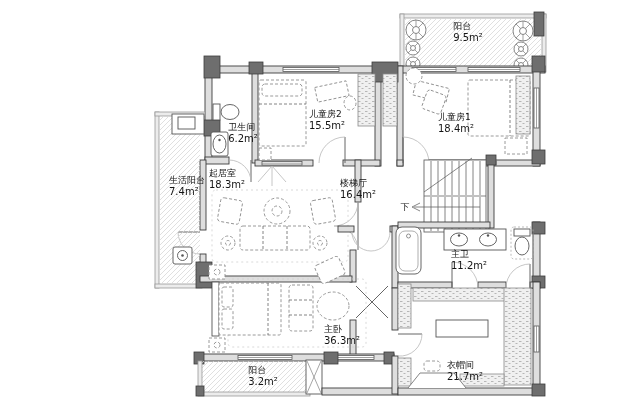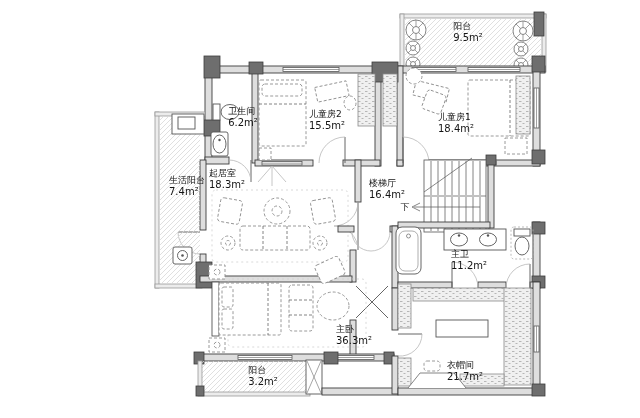--- a/index.html
+++ b/index.html
@@ -335,41 +335,41 @@
   <div class="area">9.5m²</div>
 </div>
 <div class="room-label" style="left:327px;top:121px">
   <div>儿童房2</div>
   <div class="area">15.5m²</div>
 </div>
 <div class="room-label" style="left:456px;top:124px">
   <div>儿童房1</div>
   <div class="area">18.4m²</div>
 </div>
-<div class="room-label" style="left:243px;top:118px">
+<div class="room-label" style="left:243px;top:134px">
   <div>卫生间</div>
   <div class="area">6.2m²</div>
 </div>
 <div class="room-label" style="left:227px;top:180px">
   <div>起居室</div>
   <div class="area">18.3m²</div>
 </div>
 <div class="room-label" style="left:187px;top:187px">
   <div>生活阳台</div>
   <div class="area">7.4m²</div>
 </div>
-<div class="room-label" style="left:387px;top:190px">
+<div class="room-label" style="left:358px;top:190px">
   <div>楼梯厅</div>
   <div class="area">16.4m²</div>
 </div>
 <div class="room-label" style="left:469px;top:261px">
   <div>主卫</div>
   <div class="area">11.2m²</div>
 </div>
-<div class="room-label" style="left:354px;top:336px">
+<div class="room-label" style="left:342px;top:336px">
   <div>主卧</div>
   <div class="area">36.3m²</div>
 </div>
 <div class="room-label" style="left:263px;top:377px">
   <div>阳台</div>
   <div class="area">3.2m²</div>
 </div>
 <div class="room-label" style="left:465px;top:372px">
   <div>衣帽间</div>
   <div class="area">21.7m²</div>

